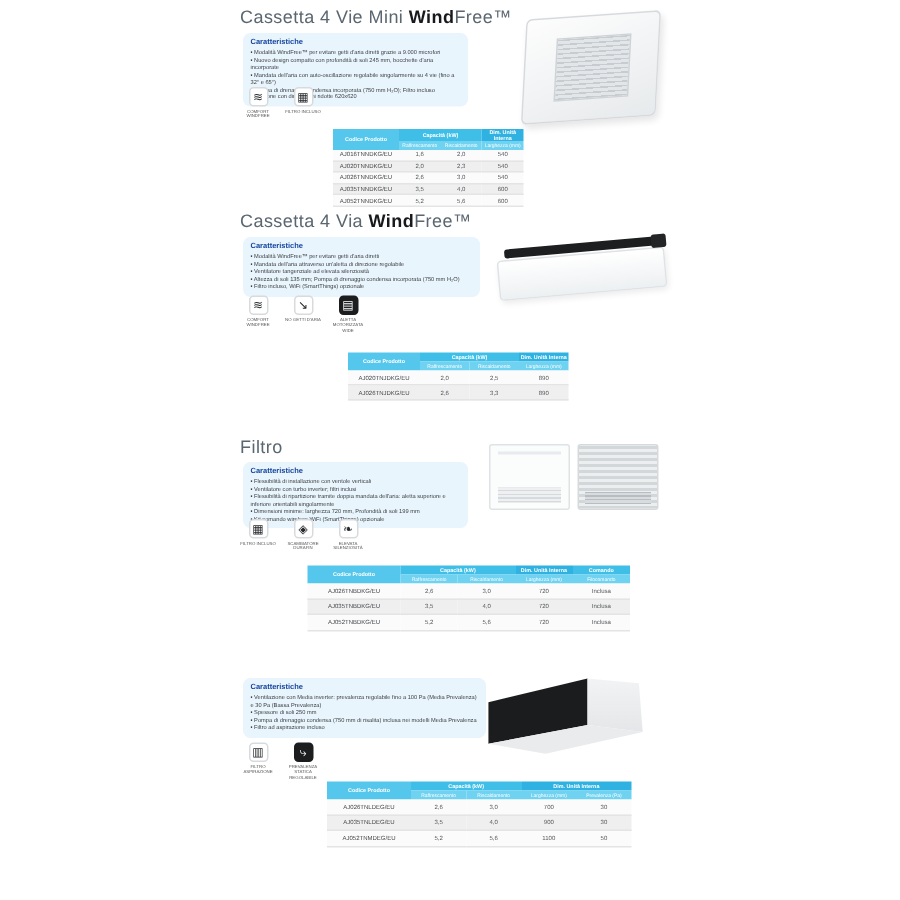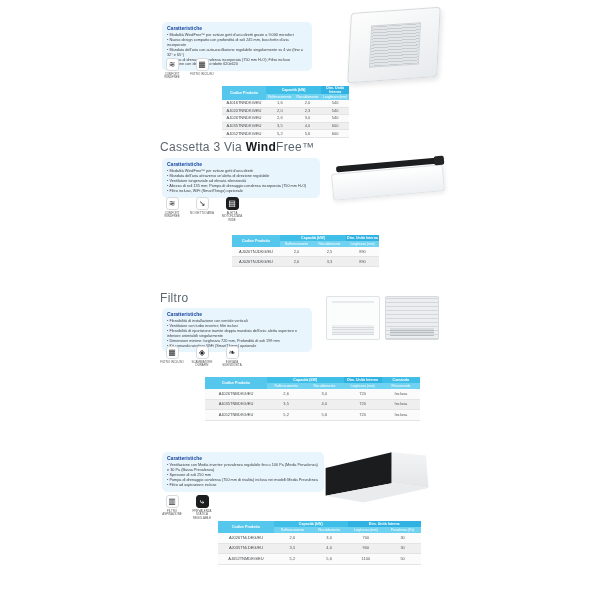--- a/index.html
+++ b/index.html
@@ -91,20 +91,21 @@
            clip-path:polygon(6% 74%,58% 55%,87% 62%,36% 84%);}
   .d-top{position:absolute;inset:0;background:#f7f8f9;
          clip-path:polygon(6% 32%,58% 8%,64% 5%,12% 29%);}
 </style>
 </head>
 <body>
 
 <div class="page">
 
   <section class="sec" style="top:4px;height:132px;">
+    <h2 class="sec-title"><span>Cassetta 4 Vie Mini </span><b>Wind</b><span>Free™</span></h2>
     <div class="feat-box" style="left:2px;top:18px;width:150px;">
       <div class="feat-head">Caratteristiche</div>
       <ul class="feat-list">
 
       <li>Modalità WindFree™ per evitare getti d'aria diretti grazie a 9.000 microfori</li>
           <li>Nuovo design compatto con profondità di soli 245 mm, bocchette d'aria incorporate</li>
           <li>Mandata dell'aria con auto-oscillazione regolabile singolarmente su 4 vie (fino a 32° e 65°)</li>
           <li>Pompa di drenaggio condensa incorporata (750 mm H₂O); Filtro incluso</li>
           <li>Versione con dimensioni ridotte 620x620</li>
         </ul>
@@ -182,21 +183,21 @@
             <td>AJ052TNNDKG/EU</td>
             <td>5,2</td>
             <td>5,6</td>
             <td>600</td>
           </tr>
         </tbody>
     </table>
   </section>
 
   <section class="sec" style="top:140px;height:135px;">
-    <h2 class="sec-title"><span>Cassetta 3 Via </span><b>Wind</b><span>Free™</span></h2>
+    <h2 class="sec-title"><span>Cassetta 4 Via </span><b>Wind</b><span>Free™</span></h2>
     <div class="feat-box" style="left:2px;top:18px;width:158px;">
       <div class="feat-head">Caratteristiche</div>
       <ul class="feat-list">
 
       <li>Modalità WindFree™ per evitare getti d'aria diretti</li>
           <li>Mandata dell'aria attraverso un'aletta di direzione regolabile</li>
           <li>Ventilatore tangenziale ad elevata silenziosità</li>
           <li>Altezza di soli 135 mm; Pompa di drenaggio condensa incorporata (750 mm H₂O)</li>
           <li>Filtro incluso, WiFi (SmartThings) opzionale</li>
         </ul>

